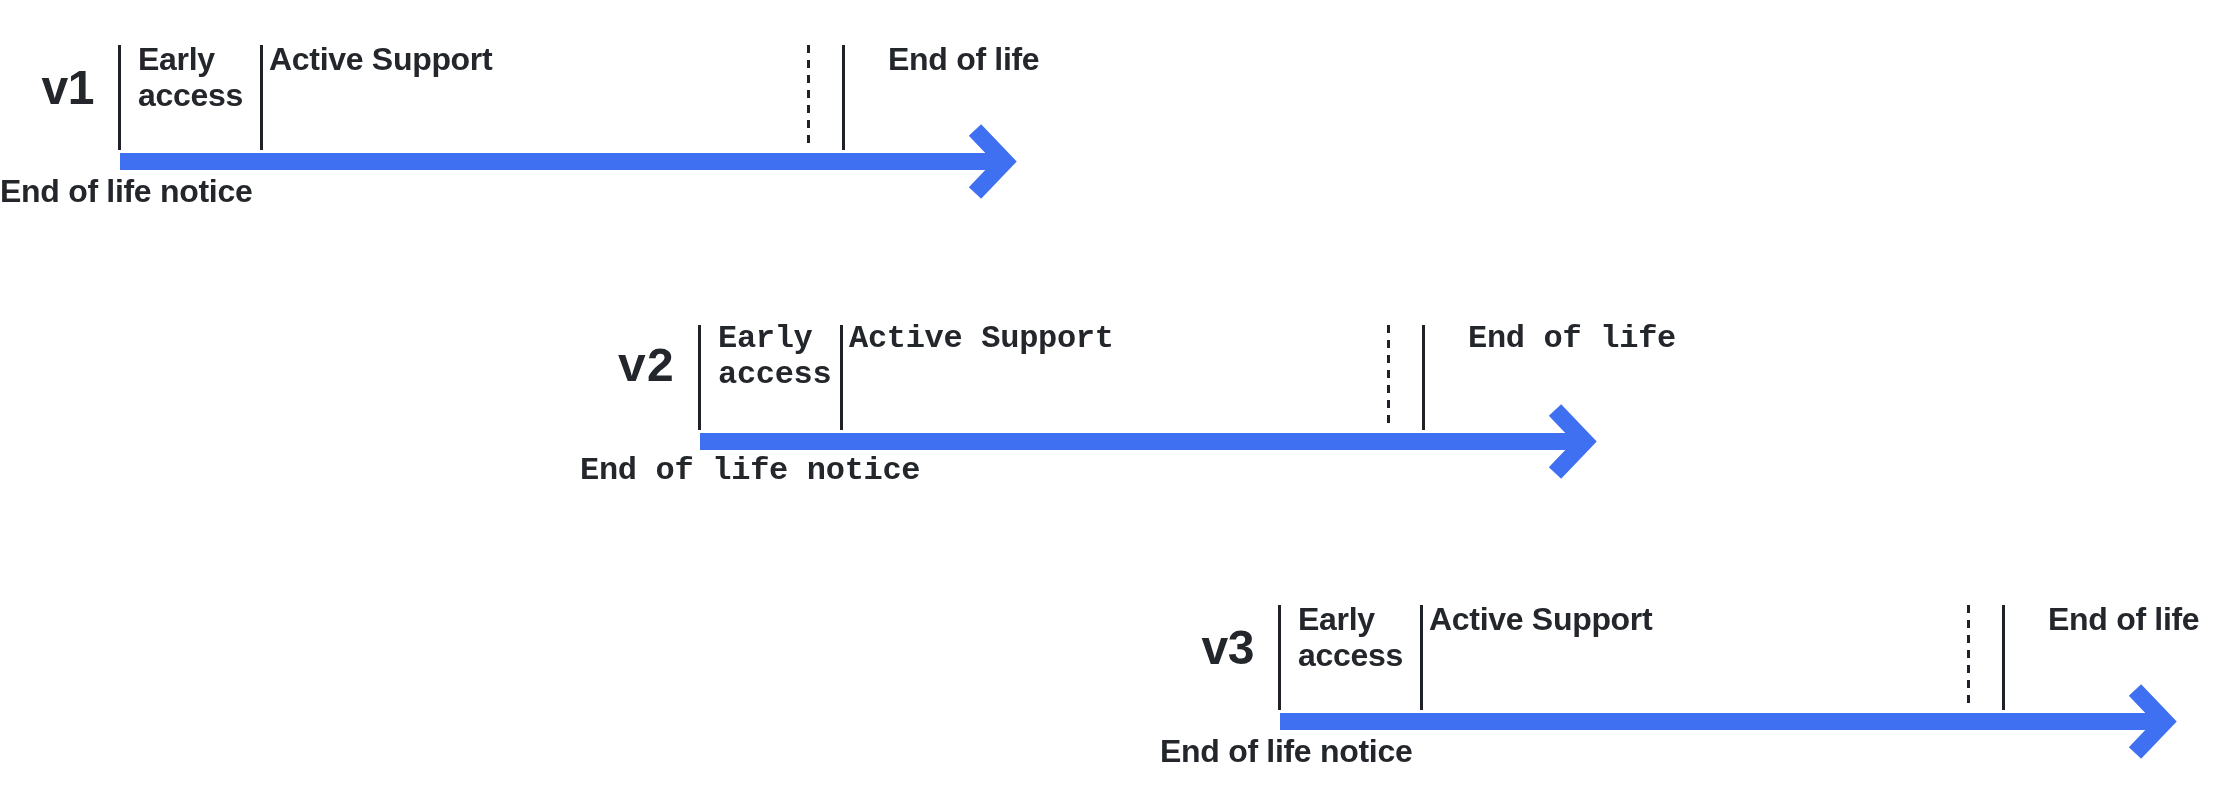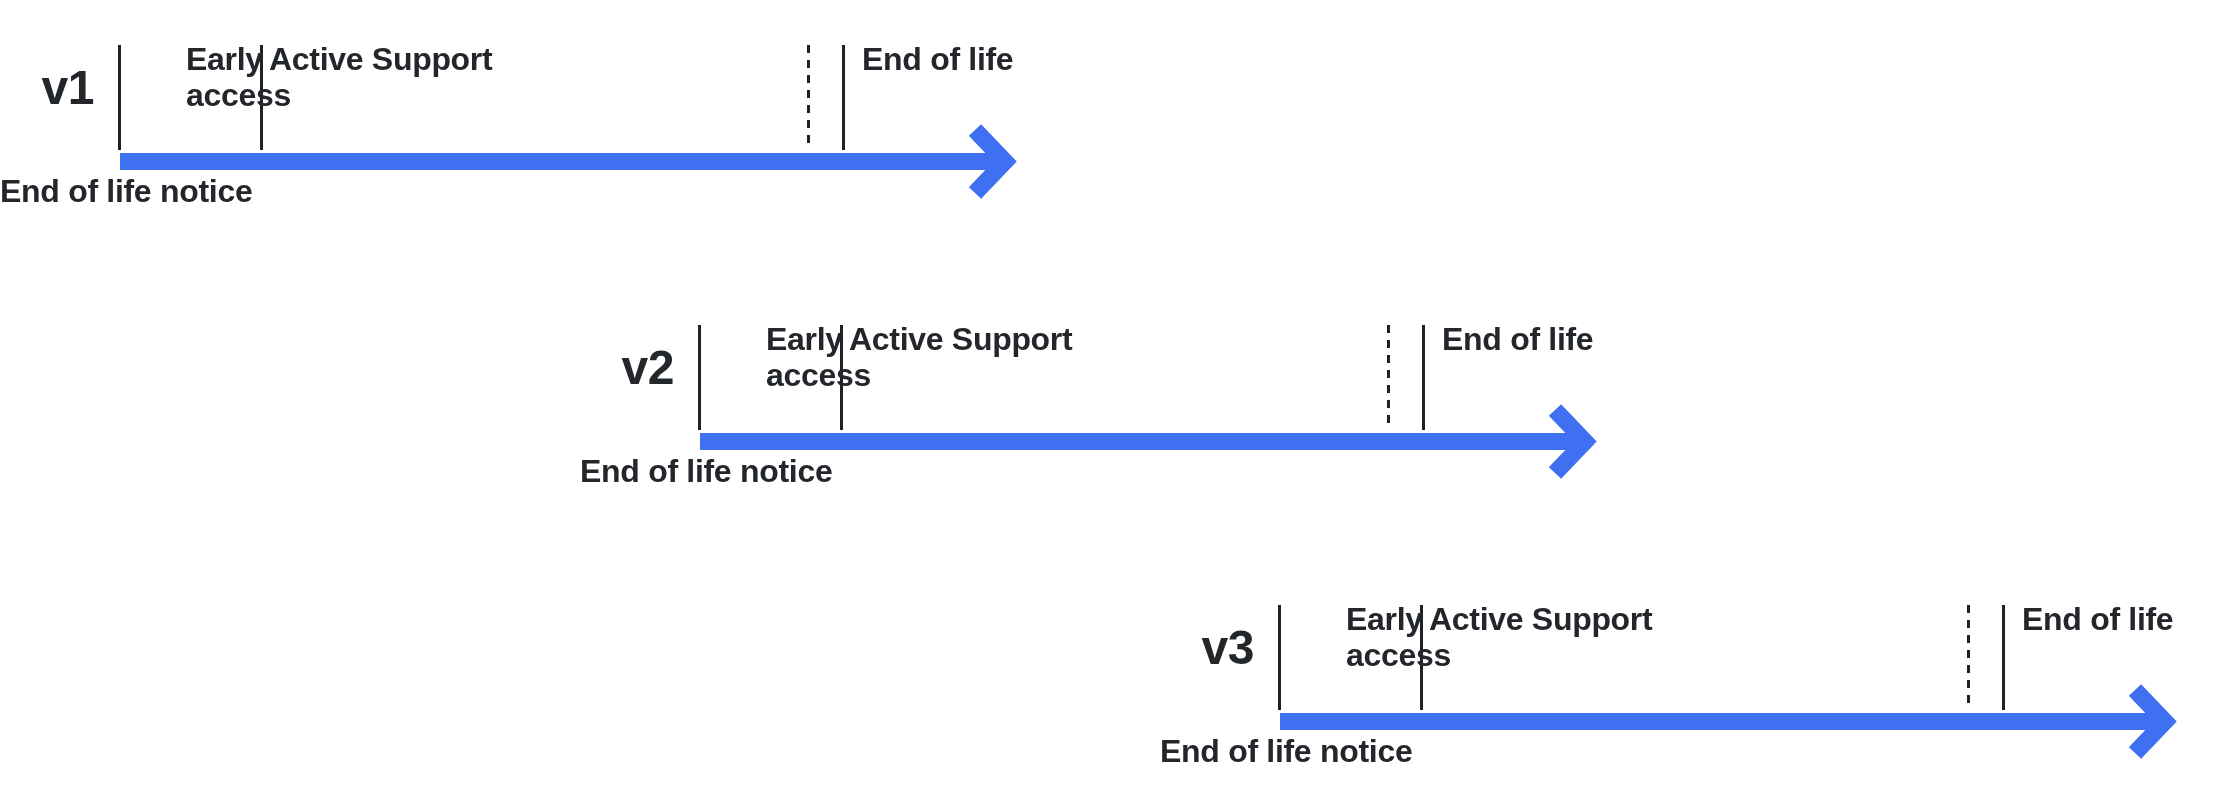--- a/index.html
+++ b/index.html
@@ -19,21 +19,21 @@
     background: var(--background);
     overflow: hidden;
   }
 
   .timeline-row {
     position: absolute;
     width: 1080px;
     height: 185px;
   }
   .row-1 { left: 0px;    top: 40px;  }
-  .row-2 { left: 580px;  top: 320px; }
+  .row-2 { left: 580px;  top: 320px; font-family: Liberation Mono, monospace; }
   .row-3 { left: 1160px; top: 600px; }
 
   .version {
     position: absolute;
     left: 0; top: 24px;
     width: 94px;
     text-align: right;
     font-size: 48px;
     line-height: 48px;
     font-weight: 700;
@@ -65,23 +65,23 @@
 
   .phase-label {
     position: absolute;
     top: 1px;
     font-size: 32px;
     line-height: 36px;
     font-weight: 700;
     letter-spacing: -0.3px;
     white-space: nowrap;
   }
-  .phase-early  { left: 138px; width: 126px; white-space: normal; margin-left: 48px; }
+  .phase-early  { left: 138px; width: 126px; white-space: normal; }
   .phase-active { left: 269px; }
-  .phase-eol    { left: 862px; }
+  .phase-eol    { left: 888px; }
 
   .arrow-svg {
     position: absolute;
     left: 0; top: 0;
     width: 1080px;
     height: 185px;
     color: var(--arrow);
     display: block;
   }
 

